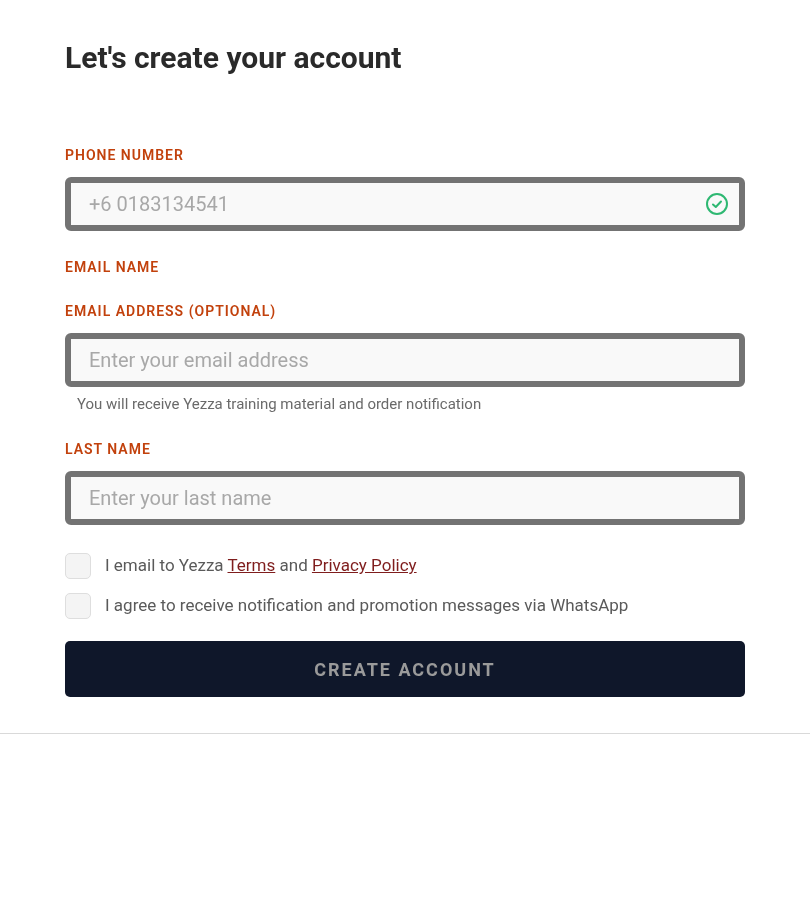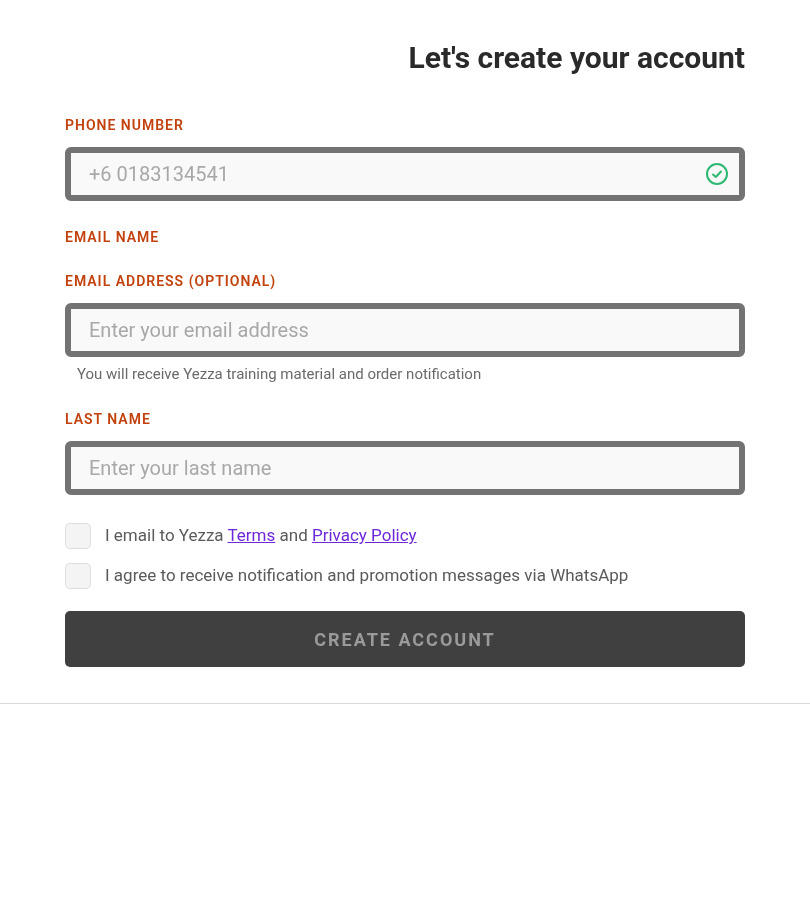--- a/index.html
+++ b/index.html
@@ -12,25 +12,25 @@
       background: #ffffff;
       width: 810px;
       height: 900px;
       padding: 0;
       overflow: hidden;
     }
     .container {
       padding: 40px 65px 0 65px;
     }
     .page-title {
-      text-align: right;
+      text-align: left;
       font-size: 30px;
       font-weight: 700;
       color: #2a2a2a;
-      margin-bottom: 42px;
+      margin-bottom: 72px;
     }
     .form-group {
       margin-bottom: 28px;
     }
     .field-label {
       font-size: 14px;
       font-weight: 600;
       letter-spacing: 1px;
       color: #c2410c;
       margin-bottom: 14px;
@@ -92,26 +92,26 @@
       border-radius: 5px;
       flex-shrink: 0;
       cursor: pointer;
     }
     .checkbox-label {
       font-size: 17px;
       color: #5a5a5a;
       line-height: 1.4;
     }
     .link {
-      color: #6d28d9;
+      color: #7f1d1d;
     }
     .submit-button {
       width: 100%;
       height: 56px;
-      background: #404040;
+      background: #0f172a;
       border: none;
       border-radius: 5px;
       font-size: 18px;
       font-weight: 700;
       letter-spacing: 2px;
       color: #9a9a9a;
       cursor: pointer;
       margin-top: 8px;
       font-family: inherit;
     }

